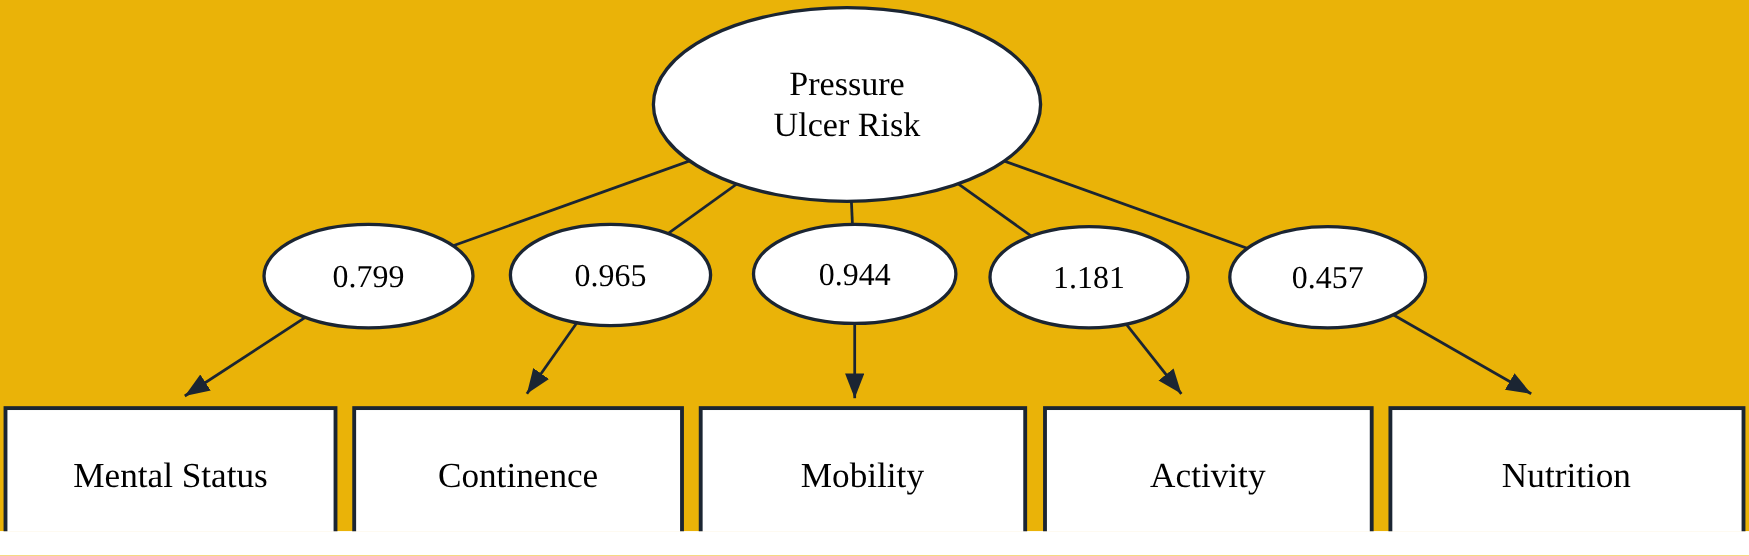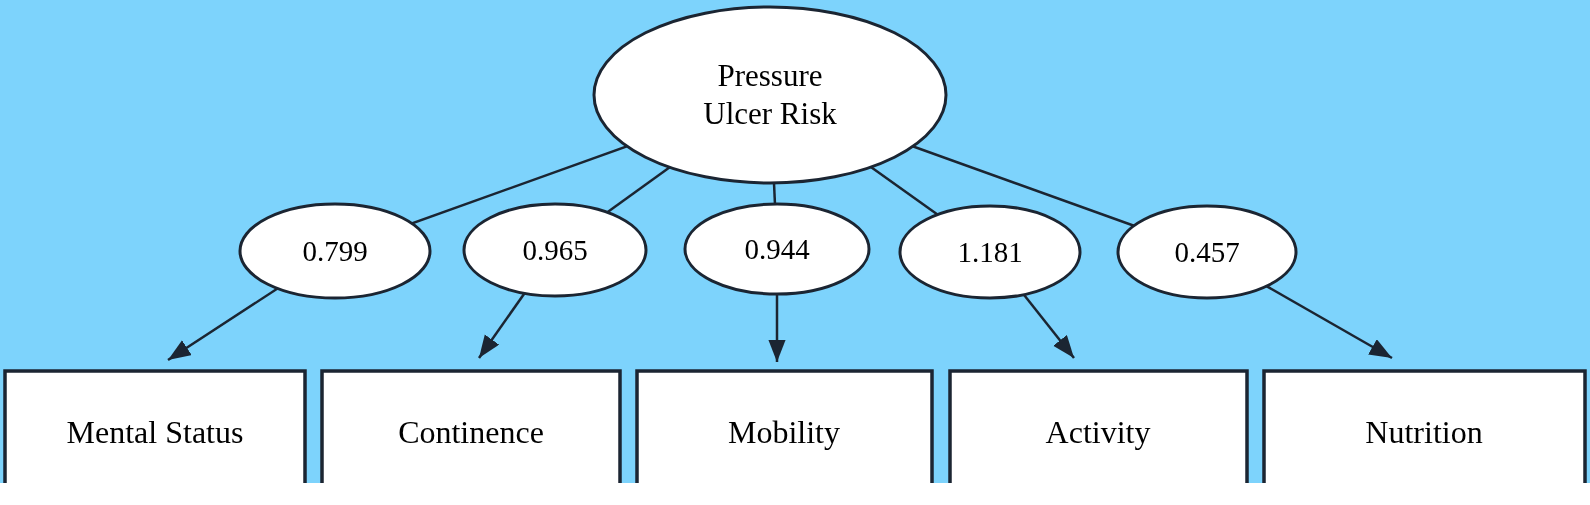--- a/index.html
+++ b/index.html
@@ -3,21 +3,21 @@
 <meta charset="utf-8">
 <style>
   html, body {
     margin: 0;
     padding: 0;
     background: #ffffff;
   }
   .diagram-wrap {
     width: 1590px;
     height: 483px;
-    background: #7dd3fc;
+    background: #eab308;
     font-family: "Liberation Serif", serif;
   }
   svg {
     display: block;
   }
   .shape {
     fill: #ffffff;
     stroke: #1b2532;
   }
   .ellipse-big { stroke-width: 3; }

